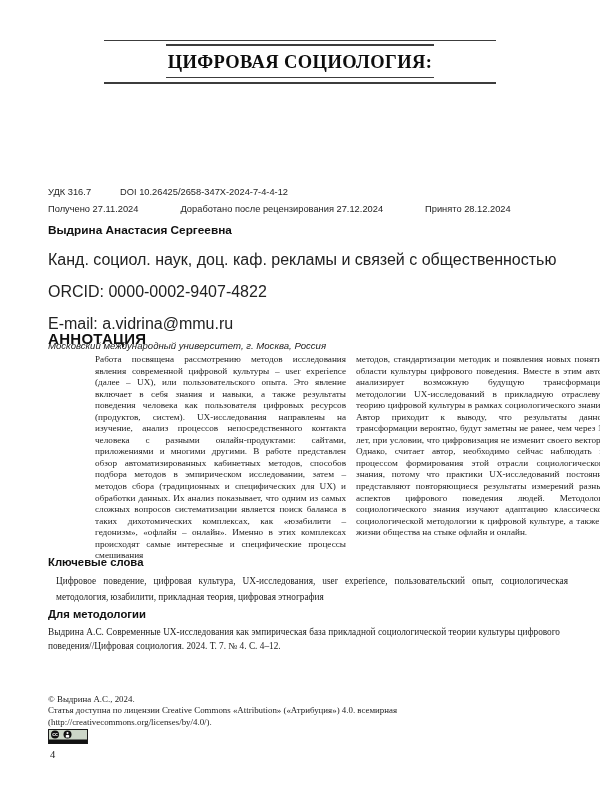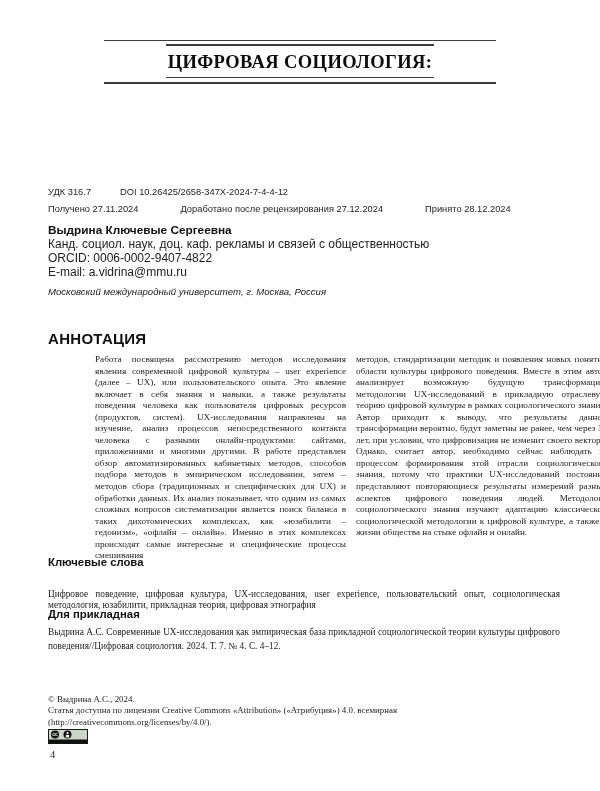--- a/index.html
+++ b/index.html
@@ -27,38 +27,38 @@
   }
   .meta-row{
     position:absolute;left:48px;display:flex;
     font-family:"Liberation Sans",sans-serif;font-size:9.3px;color:#242424;white-space:nowrap;
   }
   .meta-udc{top:187px;gap:29px;}
   .meta-dates{top:204px;gap:42px;}
   
   .author{position:absolute;top:223px;left:48px;width:514px;font-family:"Liberation Sans",sans-serif;color:#222;}
   .author-name{font-weight:bold;font-size:11.8px;color:#101010;}
-  .author-line{font-size:12px;margin-top:0;}
+  .author-line{font-size:16px;margin-top:14px;}
   .author-affil{font-size:9.6px;font-style:italic;margin-top:6.5px;}
   
   .abs-heading{
     position:absolute;top:330px;left:48px;
     font-family:"Liberation Sans",sans-serif;font-weight:bold;font-size:15px;color:#0f0f0f;letter-spacing:.3px;
   }
   .abs-cols{position:absolute;top:354px;left:48px;width:512px;display:flex;gap:10px;margin-left:47px;}
   .abs-col{
     width:251px;font-size:9.2px;line-height:11.55px;text-align:justify;color:#1c1c1c;
   }
   
   .sec-heading{
     position:absolute;left:48px;
     font-family:"Liberation Sans",sans-serif;font-weight:bold;font-size:11.3px;color:#101010;
   }
   .kw-heading{top:556px;}
-  .kw-text{position:absolute;top:573px;left:48px;width:512px;font-size:9.3px;line-height:11px;text-align:justify;margin-top:16px;}
+  .kw-text{position:absolute;top:573px;left:56px;width:512px;font-size:9.3px;line-height:16px;text-align:justify;}
   .cit-heading{top:608px;}
   .cit-text{position:absolute;top:626px;left:48px;width:512px;font-size:9.3px;line-height:13.5px;text-align:justify;}
   
   .copyright{position:absolute;top:694px;left:48px;width:512px;font-size:8.9px;line-height:11.4px;color:#1c1c1c;}
   .cc-badge{position:absolute;top:729px;left:48px;width:40px;height:15px;}
   .page-number{position:absolute;top:749px;left:50px;font-size:10.5px;color:#222;}
 </style>
 </head>
 <body>
 
@@ -79,37 +79,37 @@
     <span>УДК 316.7</span>
     <span>DOI 10.26425/2658-347X-2024-7-4-4-12</span>
   </div>
   <div class="meta-row meta-dates">
     <span>Получено 27.11.2024</span>
     <span>Доработано после рецензирования 27.12.2024</span>
     <span>Принято 28.12.2024</span>
   </div>
 
   <div class="author">
-    <div class="author-name">Выдрина Ключевые Сергеевна</div>
+    <div class="author-name">Выдрина Анастасия Сергеевна</div>
     <div class="author-line">Канд. социол. наук, доц. каф. рекламы и связей с общественностью</div>
-    <div class="author-line">ORCID: 0006-0002-9407-4822</div>
+    <div class="author-line">ORCID: 0000-0002-9407-4822</div>
     <div class="author-line">E-mail: a.vidrina@mmu.ru</div>
     <div class="author-affil">Московский международный университет, г. Москва, Россия</div>
   </div>
 
   <div class="abs-heading">АННОТАЦИЯ</div>
   <div class="abs-cols">
     <div class="abs-col">Работа посвящена рассмотрению методов исследования явления современной цифровой культуры – user experience (далее – UX), или пользовательского опыта. Это явление включает в себя знания и навыки, а также результаты поведения человека как пользователя цифровых ресурсов (продуктов, систем). UX-исследования направлены на изучение, анализ процессов непосредственного контакта человека с разными онлайн-продуктами: сайтами, приложениями и многими другими. В работе представлен обзор автоматизированных кабинетных методов, способов подбора методов в эмпирическом исследовании, затем – методов сбора (традиционных и специфических для UX) и обработки данных. Их анализ показывает, что одним из самых сложных вопросов систематизации является поиск баланса в таких дихотомических комплексах, как «юзабилити – гедонизм», «офлайн – онлайн». Именно в этих комплексах происходят самые интересные и специфические процессы смешивания</div>
     <div class="abs-col">методов, стандартизации методик и появления новых понятий области культуры цифрового поведения. Вместе в этим автор анализирует возможную будущую трансформацию методологии UX-исследований в прикладную отраслевую теорию цифровой культуры в рамках социологического знания. Автор приходит к выводу, что результаты данной трансформации вероятно, будут заметны не ранее, чем через 10 лет, при условии, что цифровизация не изменит своего вектора. Однако, считает автор, необходимо сейчас наблюдать за процессом формирования этой отрасли социологического знания, потому что практики UX-исследований постоянно представляют повторяющиеся результаты измерений разных аспектов цифрового поведения людей. Методологи социологического знания изучают адаптацию классической социологической методологии к цифровой культуре, а также к жизни общества на стыке офлайн и онлайн.</div>
   </div>
 
   <div class="sec-heading kw-heading">Ключевые слова</div>
   <div class="kw-text">Цифровое поведение, цифровая культура, UX-исследования, user experience, пользовательский опыт, социологическая методология, юзабилити, прикладная теория, цифровая этнография</div>
 
-  <div class="sec-heading cit-heading">Для прикладная</div>
+  <div class="sec-heading cit-heading">Для методологии</div>
   <div class="cit-text">Выдрина А.С. Современные UX-исследования как эмпирическая база прикладной социологической теории культуры цифрового поведения//Цифровая социология. 2024. Т. 7. № 4. С. 4–12.</div>
 
   <div class="copyright">
     <div>© Выдрина А.С., 2024.</div>
     <div>Статья доступна по лицензии Creative Commons «Attribution» («Атрибуция») 4.0. всемирная</div>
     <div>(http://creativecommons.org/licenses/by/4.0/).</div>
   </div>
 
   <div class="cc-badge">
     <svg width="40" height="15" viewBox="0 0 40 15" xmlns="http://www.w3.org/2000/svg">

